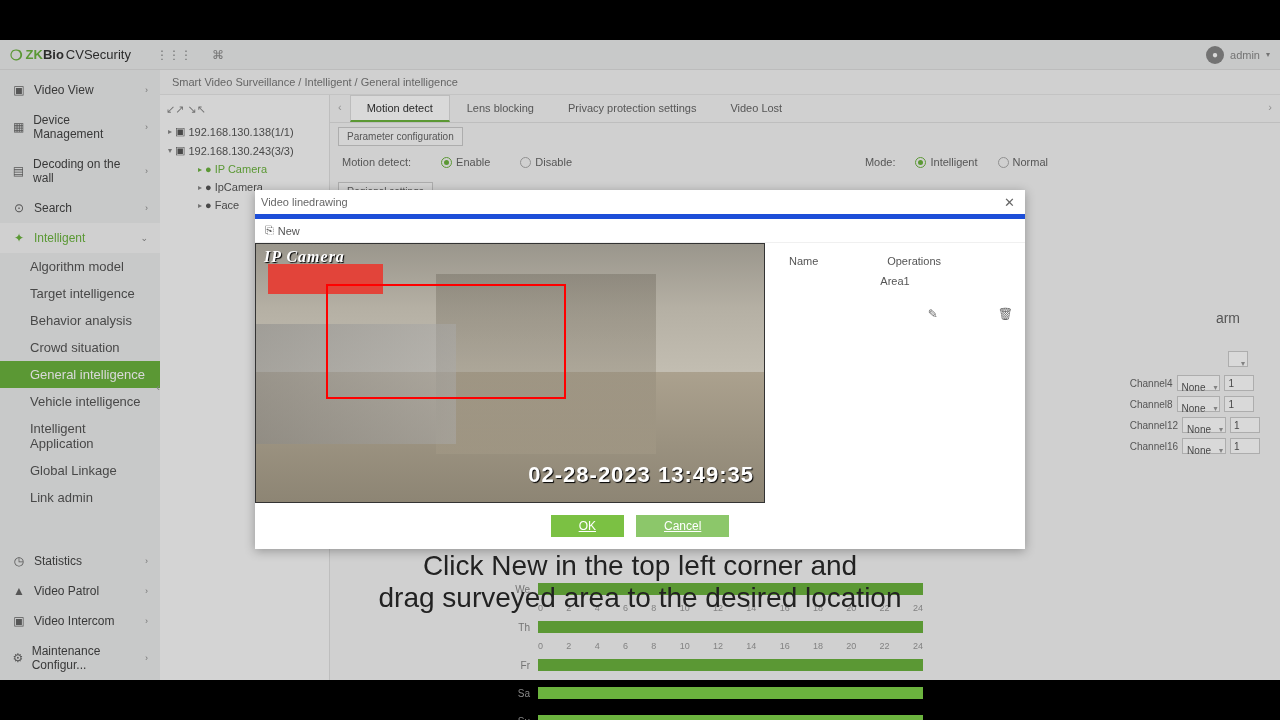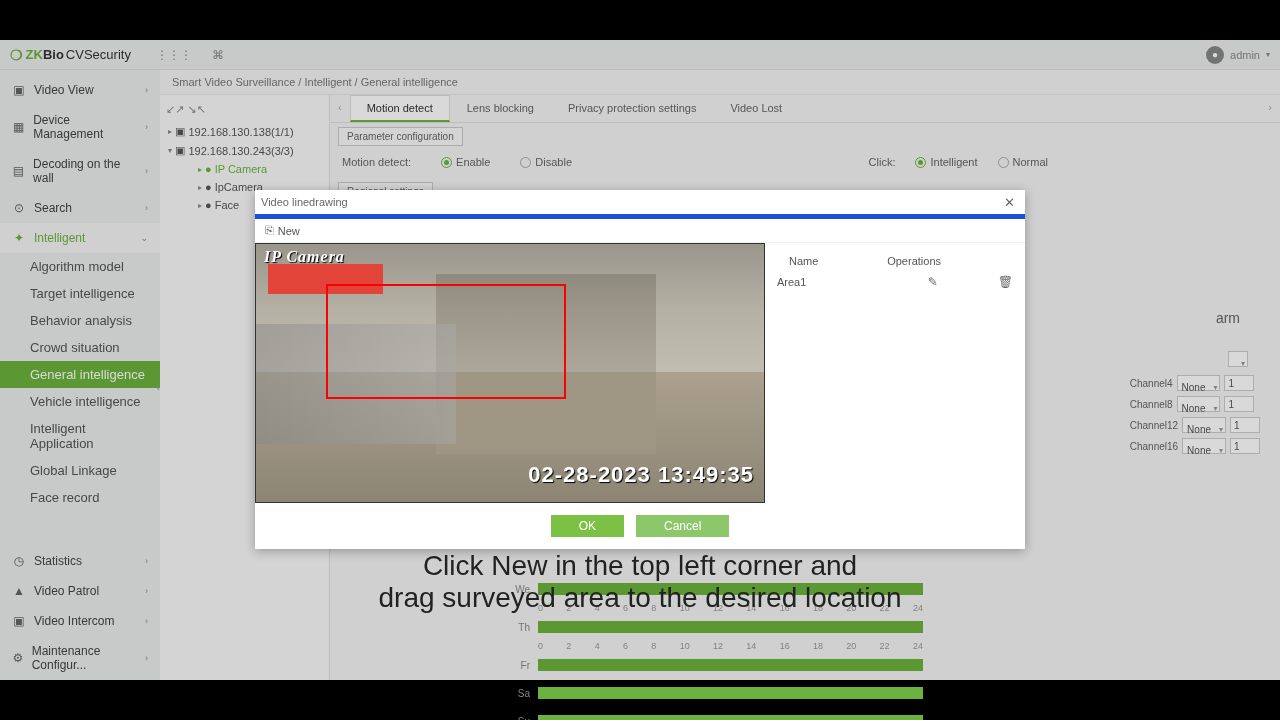--- a/index.html
+++ b/index.html
@@ -80,25 +80,25 @@
 .video-frame { width: 510px; height: 260px; background: linear-gradient(180deg, #9a968c 0%, #b5b0a4 25%, #c8c3b7 60%, #d4cfc2 100%); position: relative; border: 1px solid #333; margin: 0; overflow: hidden; }
 .video-overlay-text { position: absolute; top: 4px; left: 8px; color: #fff; font-family: 'Times New Roman', serif; font-size: 16px; font-style: italic; font-weight: bold; text-shadow: 1px 1px 1px #000; letter-spacing: 1px; }
 .video-timestamp { position: absolute; bottom: 14px; right: 10px; color: #fff; font-family: Liberation Sans, sans-serif; font-size: 22px; font-weight: bold; text-shadow: 1px 1px 1px #000; letter-spacing: 1px;}
 .red-box { position: absolute; left: 70px; top: 40px; width: 240px; height: 115px; border: 2px solid #ff0000; }
 .office-desk { position: absolute; left: 0; top: 80px; width: 200px; height: 120px; background: linear-gradient(90deg, #888 0%, #aaa 100%); opacity: 0.5; }
 .floor { position: absolute; left: 0; bottom: 0; width: 100%; height: 130px; background: linear-gradient(180deg, #aba18e 0%, #8d8574 100%); }
 .hallway { position: absolute; left: 180px; top: 30px; width: 220px; height: 180px; background: linear-gradient(180deg, #6b6559 0%, #a89e8a 100%); opacity: 0.4; }
 .banner { position: absolute; left: 12px; top: 20px; width: 115px; height: 30px; background: #e2443a; }
 .modal-side { flex: 1; padding: 8px 12px; font-size: 11px; color: #666; }
 .side-head { display: flex; justify-content: space-between; padding: 4px 12px; font-size: 11px; color: #555; }
-.side-row { display: flex; align-items: center; padding: 4px 0; font-size: 11px; color: #555; gap: 20px; }
+.side-row { display: flex; align-items: center; padding: 4px 0; font-size: 11px; color: #555; gap: 20px; flex-direction: column; }
 .side-row .ops { margin-left: auto; display: flex; gap: 60px; }
 .icon-btn { cursor: pointer; color: #666; font-size: 12px; }
 .modal-footer { display: flex; justify-content: center; gap: 12px; padding: 12px; }
-.btn { padding: 4px 28px; font-size: 12px; border: none; cursor: pointer; color: #fff; }
+.btn { padding: 4px 28px; font-size: 12px; border: none; cursor: pointer; color: #fff; text-decoration: underline; }
 .btn-ok { background: #7bc143; }
 .btn-cancel { background: #8cc76a; }
 
 
 .subtitle { position: absolute; bottom: 66px; left: 0; width: 100%; text-align: center; font-size: 28px; color: #222; z-index: 200; line-height: 1.15; pointer-events: none; }
 .arrow-marker { position: absolute; left: 151px; top: 340px; width: 14px; height: 14px; z-index: 50; color: #999; font-size: 11px; display:flex; align-items:center; justify-content:center;}
 </style>
 </head>
 <body>
 
@@ -151,21 +151,21 @@
         </div>
       <div class="sub-nav">
         <div class="nav-sub-item">Algorithm model</div>
         <div class="nav-sub-item">Target intelligence</div>
         <div class="nav-sub-item">Behavior analysis</div>
         <div class="nav-sub-item">Crowd situation</div>
         <div class="nav-sub-item active">General intelligence</div>
         <div class="nav-sub-item">Vehicle intelligence</div>
         <div class="nav-sub-item">Intelligent Application</div>
         <div class="nav-sub-item">Global Linkage</div>
-        <div class="nav-sub-item">Face record</div>
+        <div class="nav-sub-item">Link admin</div>
       </div>
       <div class="sidebar-bottom">
         <div class="nav-item">
             <span class="nav-icon">◷</span>
             <span>Statistics</span>
             <span class="nav-chevron">›</span>
           </div>
         <div class="nav-item">
             <span class="nav-icon">▲</span>
             <span>Video Patrol</span>
@@ -221,21 +221,21 @@
             <span>Motion detect:</span>
             <label class="radio">
                 <span class="radio-dot on"></span>
                 <span>Enable</span>
               </label>
             <label class="radio">
                 <span class="radio-dot off"></span>
                 <span>Disable</span>
               </label>
             <span style="margin-left:auto;margin-right:220px;display:flex;gap:20px;align-items:center;">
-              <span>Click:</span>
+              <span>Mode:</span>
               <label class="radio">
                   <span class="radio-dot on"></span>
                   <span>Intelligent</span>
                 </label>
               <label class="radio">
                   <span class="radio-dot off"></span>
                   <span>Normal</span>
                 </label>
             </span>
           </div>

